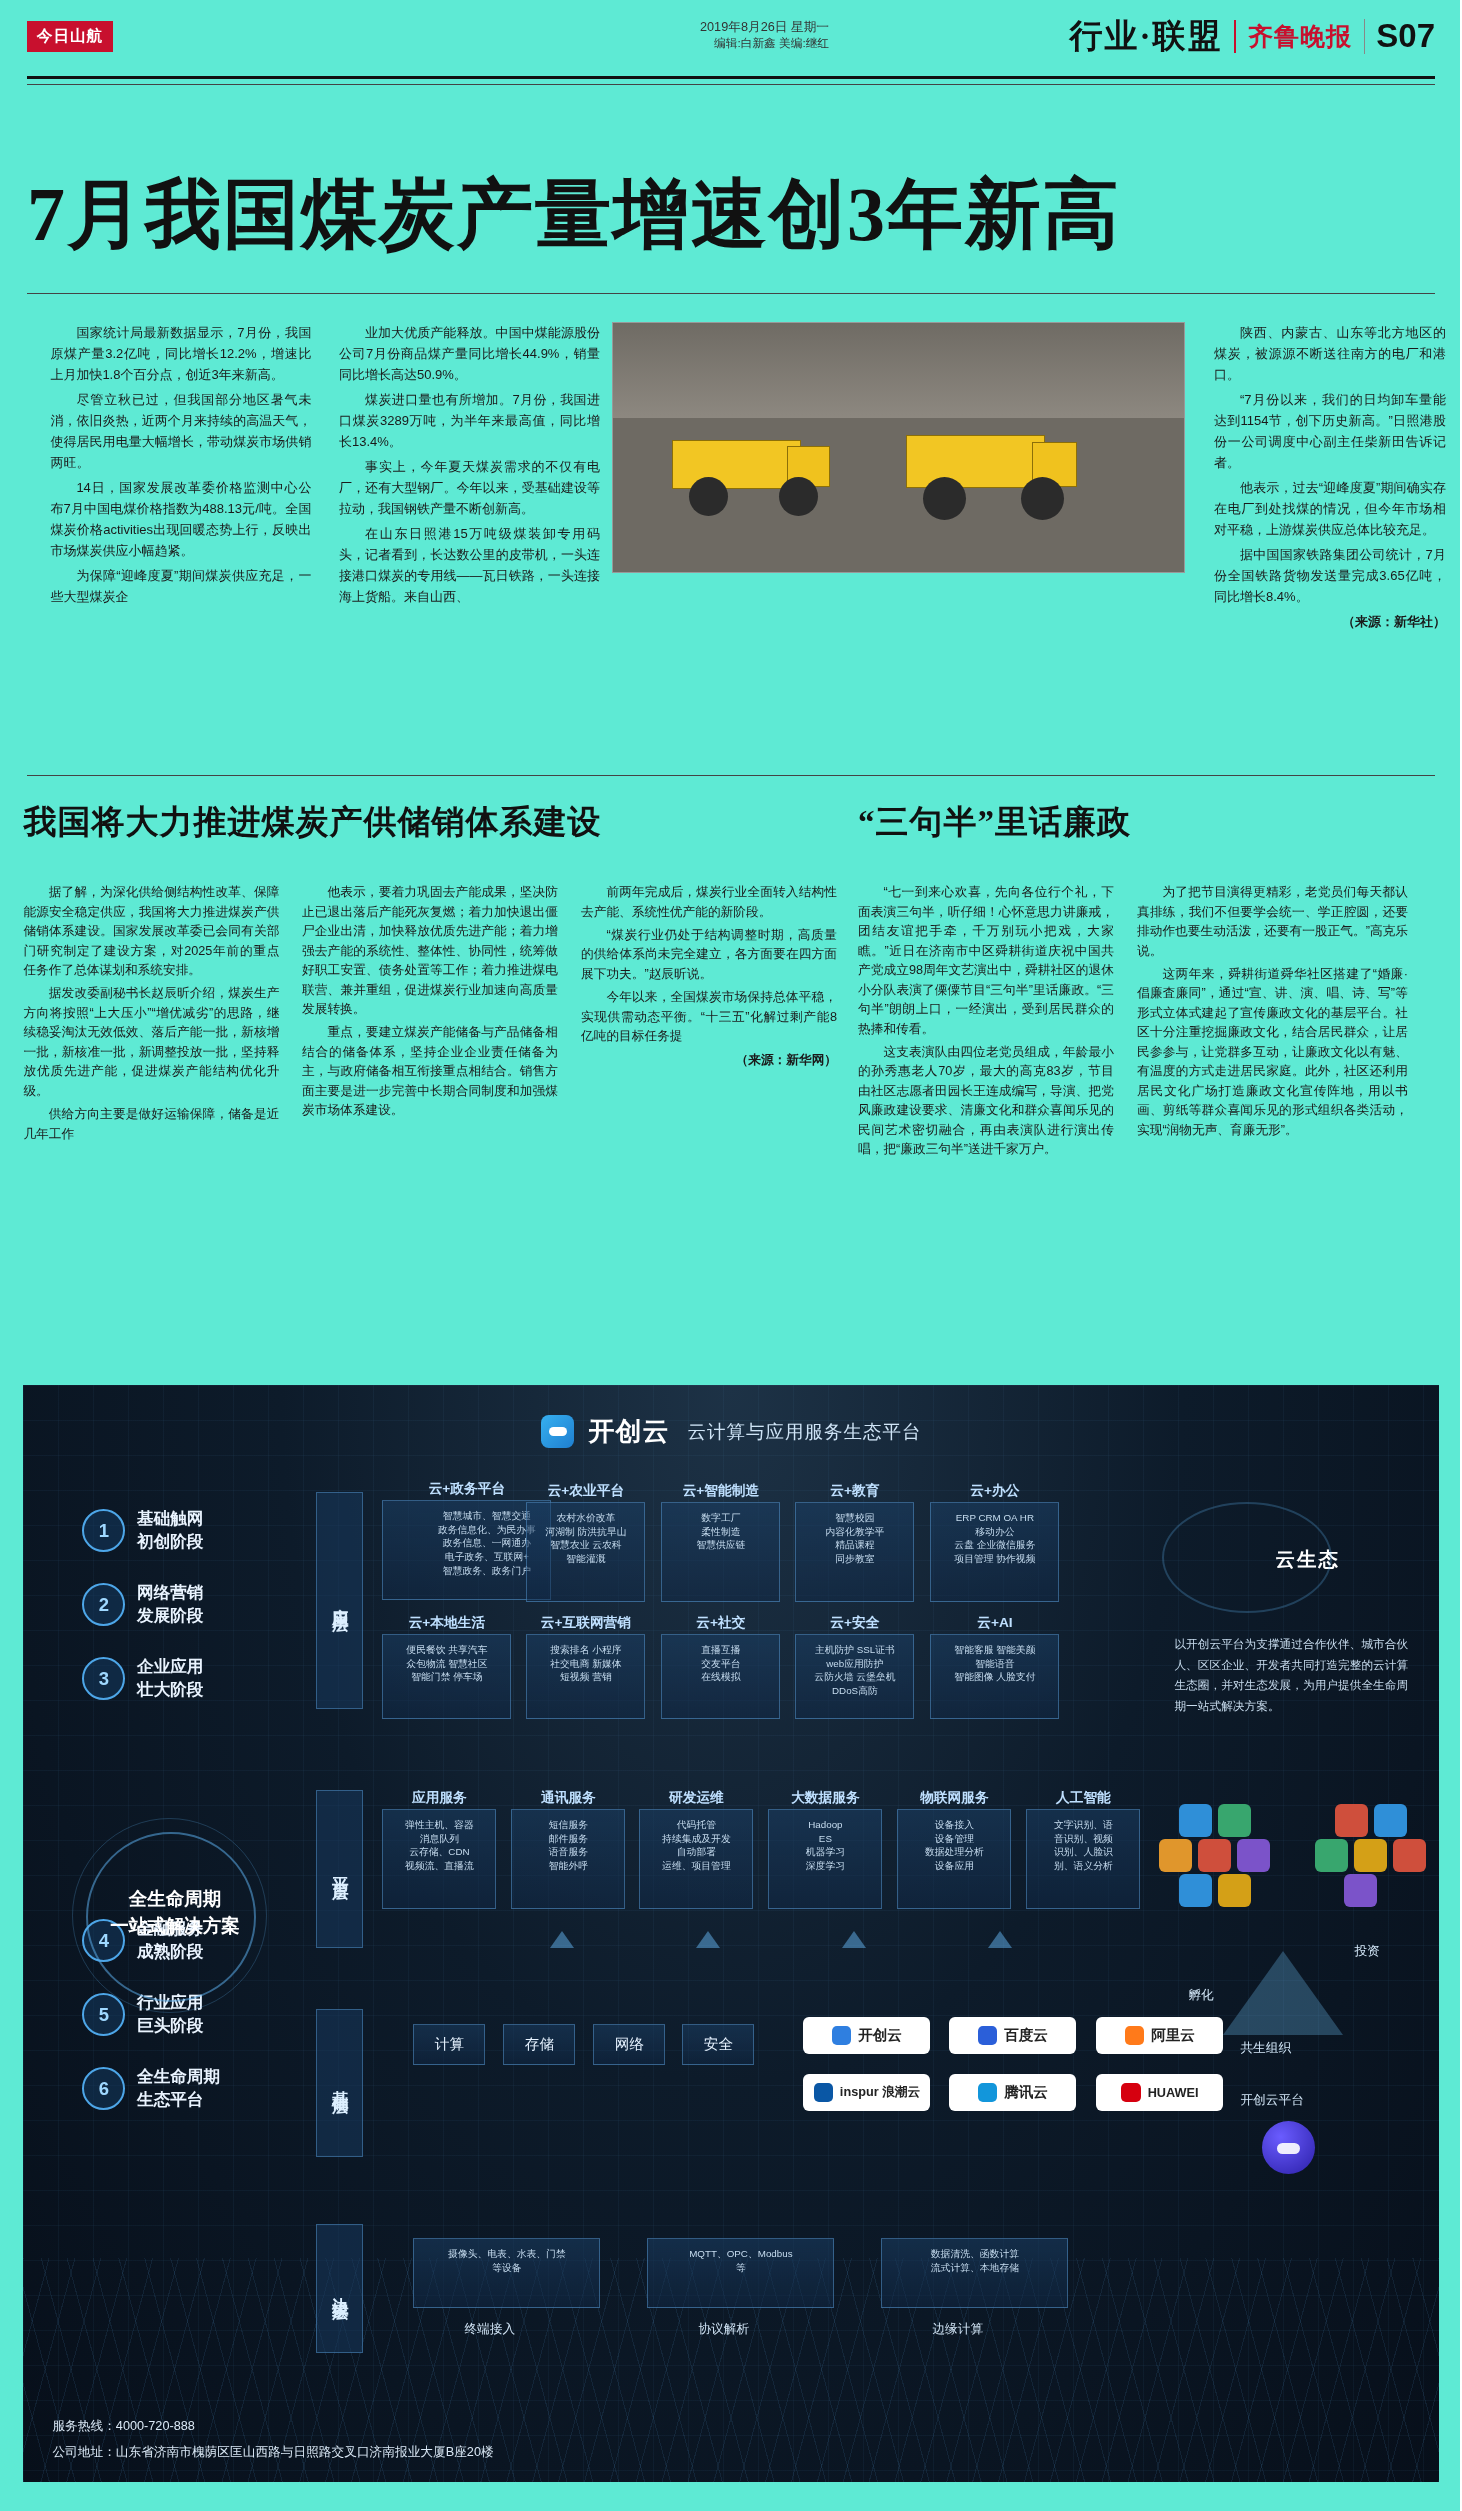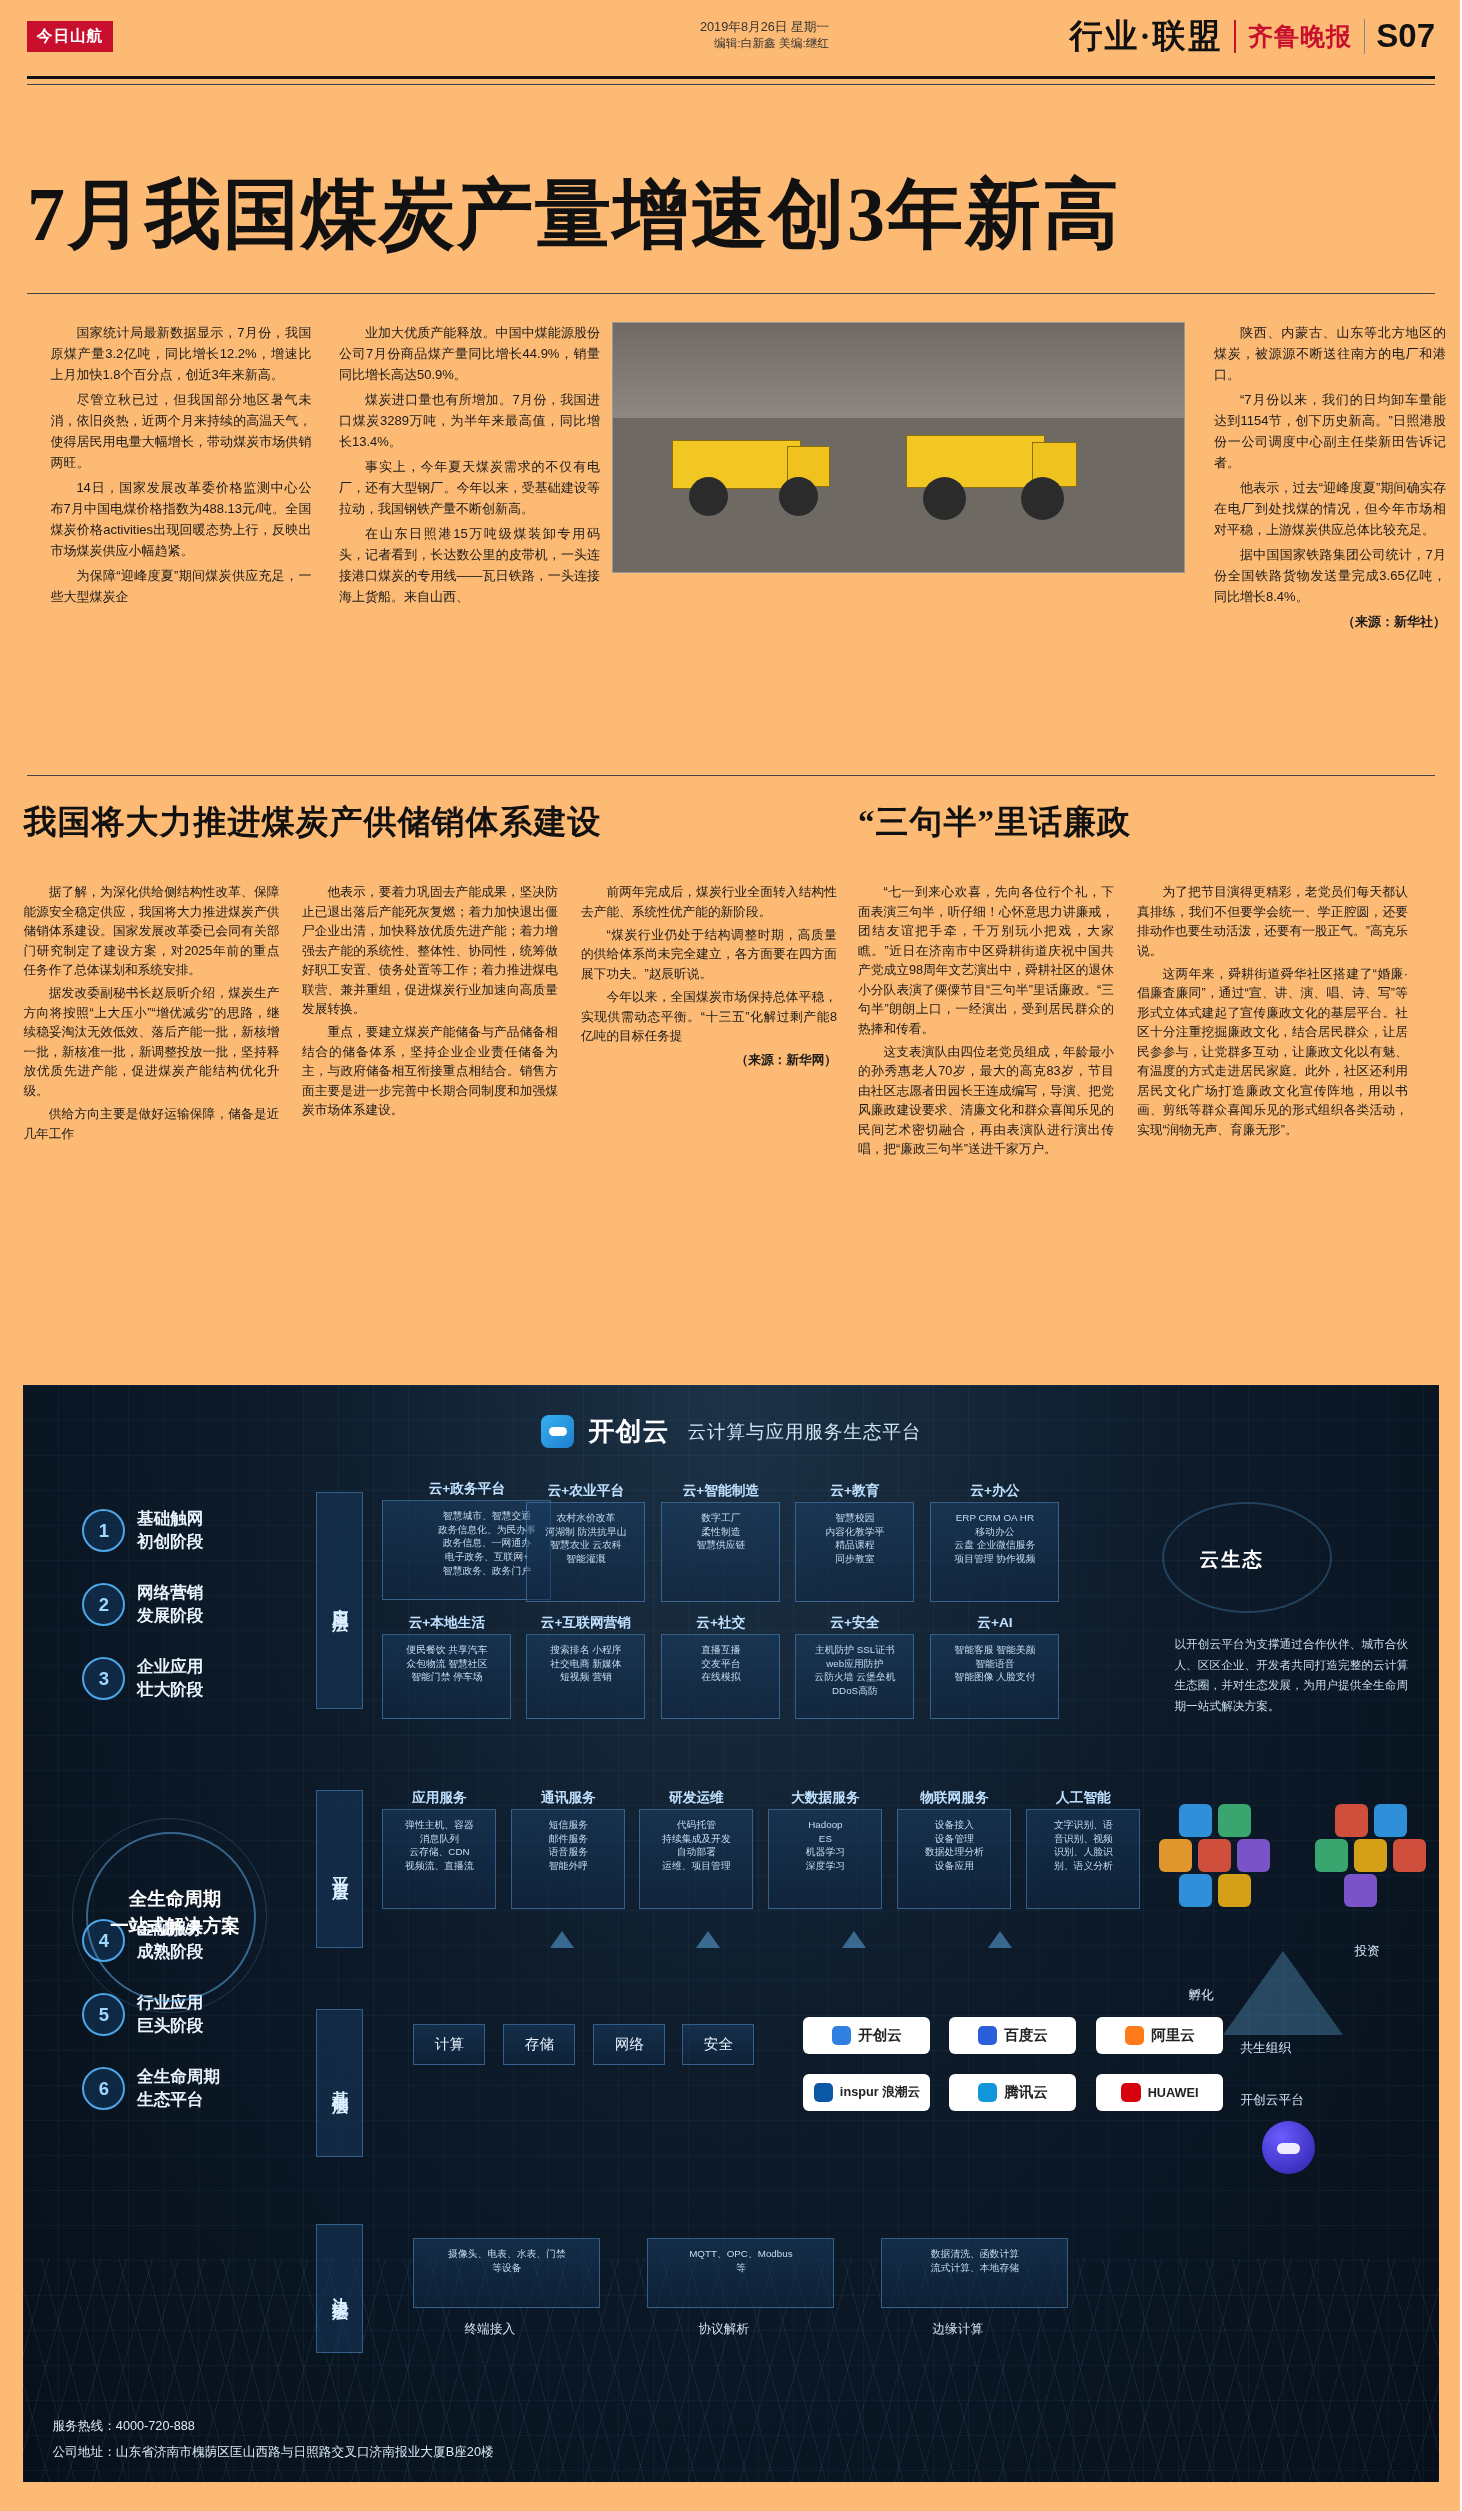--- a/index.html
+++ b/index.html
@@ -1,17 +1,17 @@
 <!DOCTYPE html>
 <html><head>
 <meta charset="utf-8">
 <style>
   html,body{margin:0;padding:0;background:#ffffff;}
   body{width:1463px;height:2511px;font-family:"Liberation Sans",sans-serif;color:#111;overflow:hidden;}
-  .page{position:relative;width:1460px;height:2511px;background:#fdba74;}
+  .page{position:relative;width:1460px;height:2511px;background:#5eead4;}
 
   
   .masthead{position:absolute;left:27px;top:13.7px;width:1408px;height:51px;}
   .badge{position:absolute;left:0;top:7.8px;background:#c8102e;color:#fff;font-size:15.6px;font-weight:bold;padding:4.9px 9.8px;letter-spacing:1px;}
   .mast-mid{position:absolute;left:673px;top:5.9px;text-align:right;font-size:11.7px;color:#333;line-height:15.6px;}
   .mast-mid .l1{font-size:12.7px;}
   .mast-right{position:absolute;right:0;top:0;display:flex;align-items:center;gap:11.7px;}
   .sec-title{font-size:33px;font-weight:bold;letter-spacing:2px;color:#111;font-family:"Liberation Serif",serif;}
   .vbar{width:2px;height:33px;background:#c8102e;}
   .paper-name{font-size:25px;font-weight:bold;color:#c8102e;font-family:"Liberation Serif",serif;letter-spacing:1px;}
@@ -377,21 +377,21 @@
     <div class="panel" style="left:624px;top:853px;width:185px;height:68px;">
       <div class="pc">MQTT、OPC、Modbus<br>等</div>
     </div>
     <div class="underlbl" style="left:675px;top:936px;">协议解析</div>
 
     <div class="panel" style="left:858px;top:853px;width:185px;height:68px;">
       <div class="pc">数据清洗、函数计算<br>流式计算、本地存储</div>
     </div>
     <div class="underlbl" style="left:909px;top:936px;">边缘计算</div>
 
-    <div class="eco-title" style="left:1176px;top:161px;text-align:right;">云生态</div>
+    <div class="eco-title" style="left:1252px;top:161px;text-align:right;">云生态</div>
     <div class="circle-ring" style="left:1139px;top:117px;width:166px;height:107px;border-radius:50%;opacity:.5;"></div>
     <div class="eco-desc" style="left:1151px;top:249px;width:234px;">以开创云平台为支撑通过合作伙伴、城市合伙人、区区企业、开发者共同打造完整的云计算生态圈，并对生态发展，为用户提供全生命周期一站式解决方案。</div>
 
     <div class="hexwrap" style="left:1136px;top:419px;width:127px;height:117px;">
       <div class="hex" style="left:19.5px;top:0;background:#2f8fd8"></div>
       <div class="hex" style="left:59px;top:0;background:#38a66e"></div>
       <div class="hex" style="left:0px;top:35px;background:#e0962c"></div>
       <div class="hex" style="left:39px;top:35px;background:#cf4f3c"></div>
       <div class="hex" style="left:78px;top:35px;background:#7b53c9"></div>
       <div class="hex" style="left:19.5px;top:70px;background:#2f8fd8"></div>

